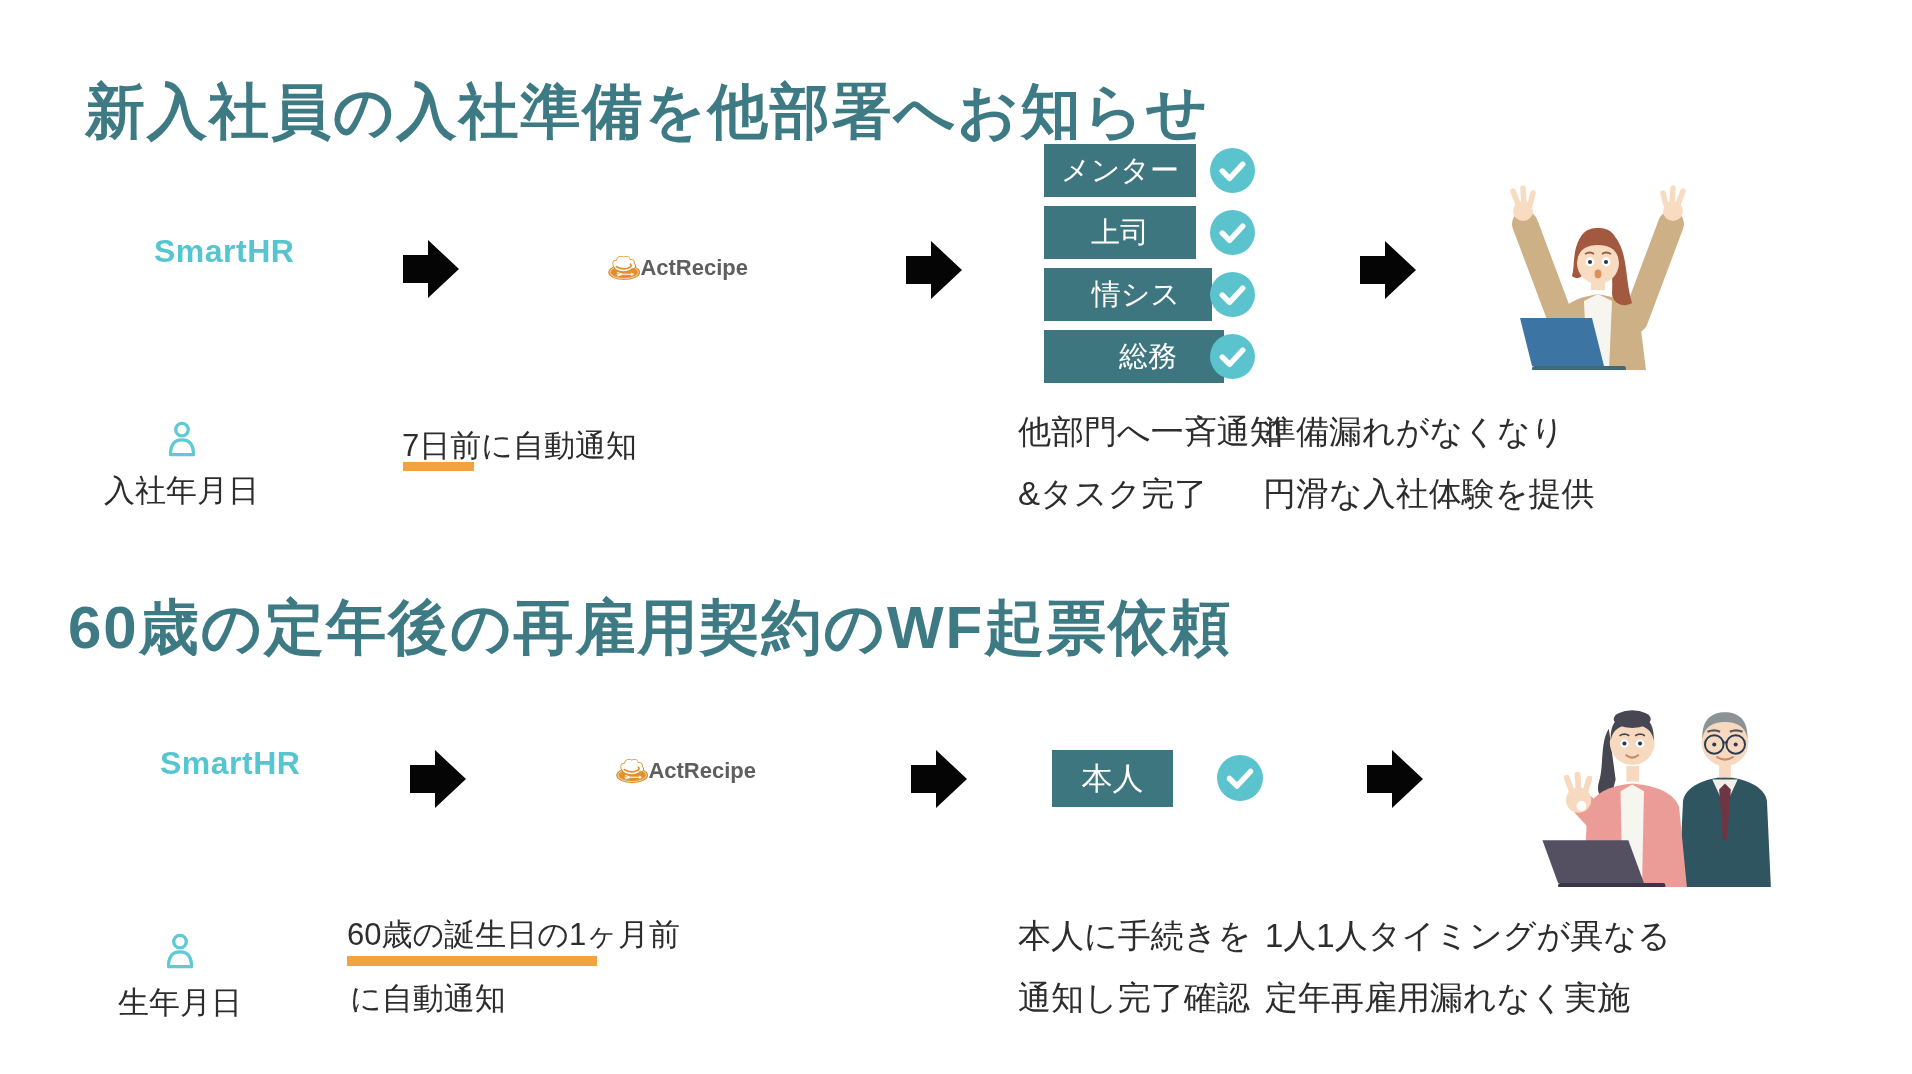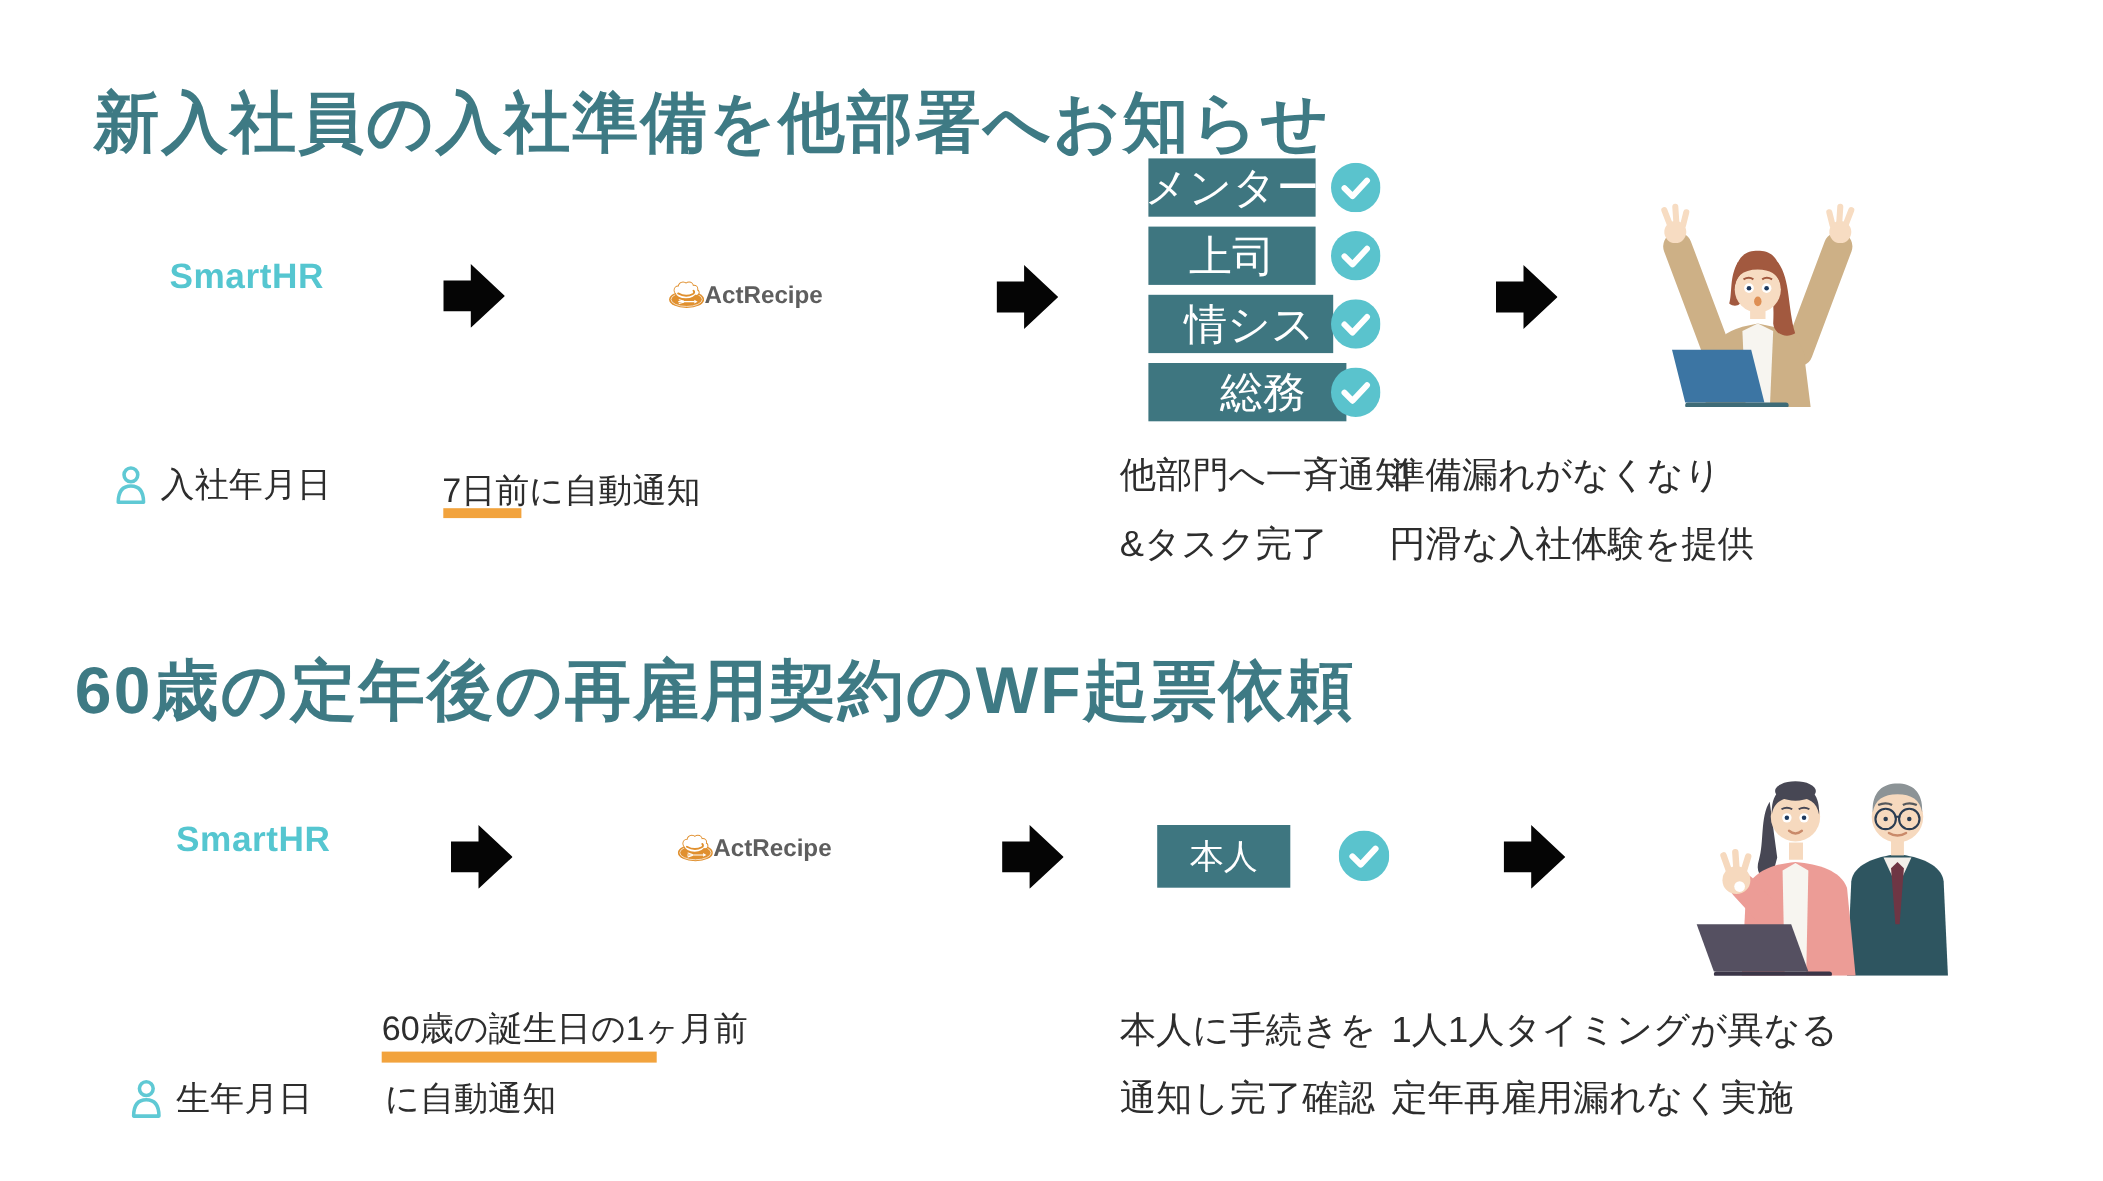--- a/index.html
+++ b/index.html
@@ -11,25 +11,25 @@
   .sec-title{
     font-size:60px;font-weight:800;letter-spacing:2px;color:#3e7a84;white-space:nowrap;
   }
   .brand-smarthr{
     font-size:32px;font-weight:800;color:#55c6d0;letter-spacing:.5px;text-align:center;white-space:nowrap;
   }
   .brand-actrecipe{
     font-size:22px;font-weight:700;color:#5e5e5e;text-align:center;white-space:nowrap;
   }
   .caption{font-size:31px;color:#2d2d2d;white-space:nowrap;}
-  .cap-row{display:flex;align-items:center;gap:12px;}
+  .cap-row{display:flex;align-items:center;gap:12px;flex-direction:column;}
   .dept-box{
     position:absolute;left:1044px;width:152px;height:53px;background:#3e7680;
     display:flex;align-items:center;justify-content:center;
-    color:#ffffff;font-size:39px;white-space:nowrap;
+    color:#ffffff;font-size:29px;white-space:nowrap;
   }
   .person-box{
     position:absolute;left:1052px;top:750px;width:121px;height:57px;background:#3e7680;
     display:flex;align-items:center;justify-content:center;color:#ffffff;font-size:31px;
   }
   .underline-bar{position:absolute;background:#f2a33d;}
   .logo-block{display:flex;flex-direction:row;align-items:center;}
 </style>
 </head>
 <body>
@@ -189,21 +189,21 @@
 
   <div class="abs sec-title" style="left:68px;top:588px;">60歳の定年後の再雇用契約のWF起票依頼</div>
 
   <div class="abs logo-block" style="left:160px;top:710px;width:140px;">
     <svg width="100" height="100" viewBox="0 0 100 100">
         <use href="#smarthr-logo"></use>
       </svg>
     <div class="brand-smarthr" style="margin-top:6px;">SmartHR</div>
   </div>
 
-  <div class="abs cap-row" style="left:118px;top:978px;">
+  <div class="abs cap-row" style="left:118px;top:932px;">
     <svg width="30" height="38" viewBox="0 0 24 30">
         <use href="#person-glyph"></use>
       </svg>
     <span class="caption">生年月日</span>
   </div>
 
   <svg class="abs" style="left:410px;top:750px;" width="56" height="58" viewBox="0 0 56 58">
       <use href="#flow-arrow"></use>
     </svg>
 

